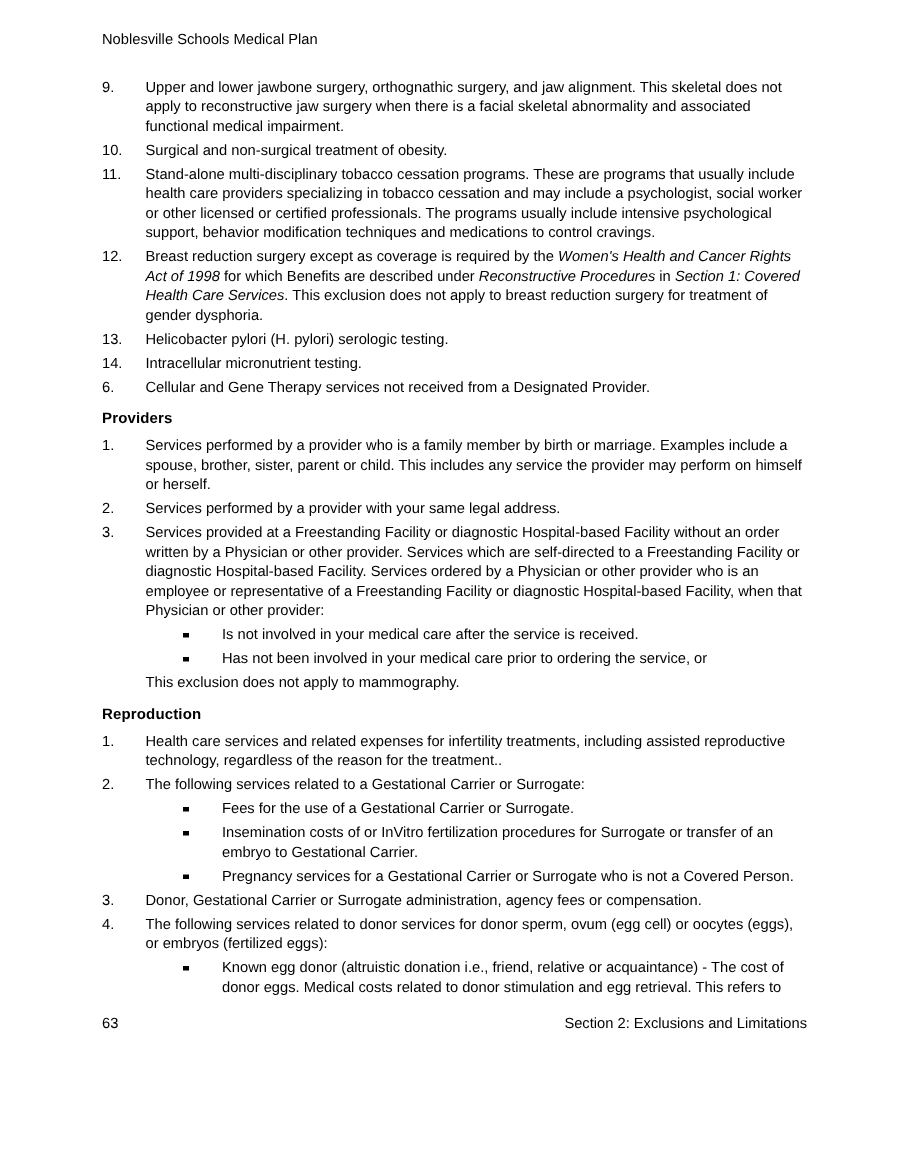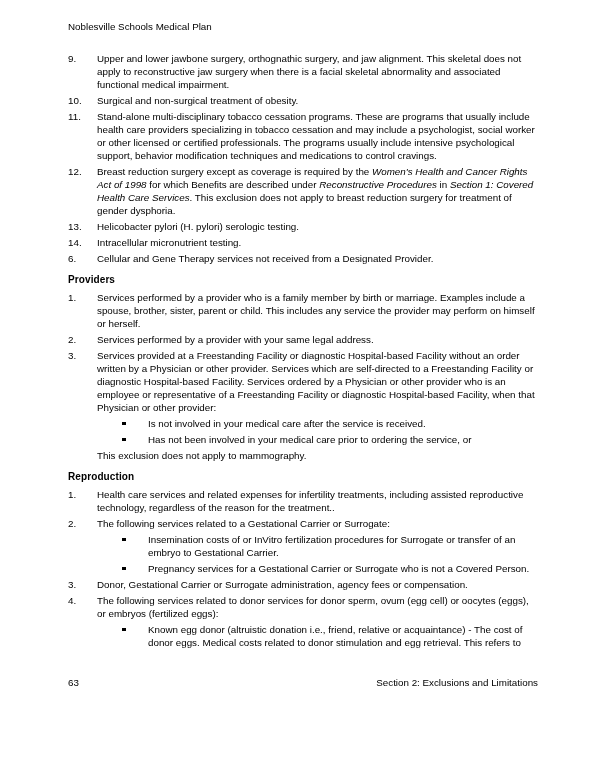--- a/index.html
+++ b/index.html
@@ -154,20 +154,26 @@
     </div>
     <div class="li">
       <span class="num">2.</span>
       <div class="txt">The following services related to a Gestational Carrier or Surrogate:</div>
     </div>
 
     <div class="bullet-row">
       <span class="bullet-marker">
           <span class="sq"></span>
         </span>
+      <div class="txt">Fees for the use of a Gestational Carrier or Surrogate.</div>
+    </div>
+    <div class="bullet-row">
+      <span class="bullet-marker">
+          <span class="sq"></span>
+        </span>
       <div class="txt">Insemination costs of or InVitro fertilization procedures for Surrogate or transfer of an embryo to Gestational Carrier.</div>
     </div>
     <div class="bullet-row">
       <span class="bullet-marker">
           <span class="sq"></span>
         </span>
       <div class="txt">Pregnancy services for a Gestational Carrier or Surrogate who is not a Covered Person.</div>
     </div>
 
     <div class="li">

